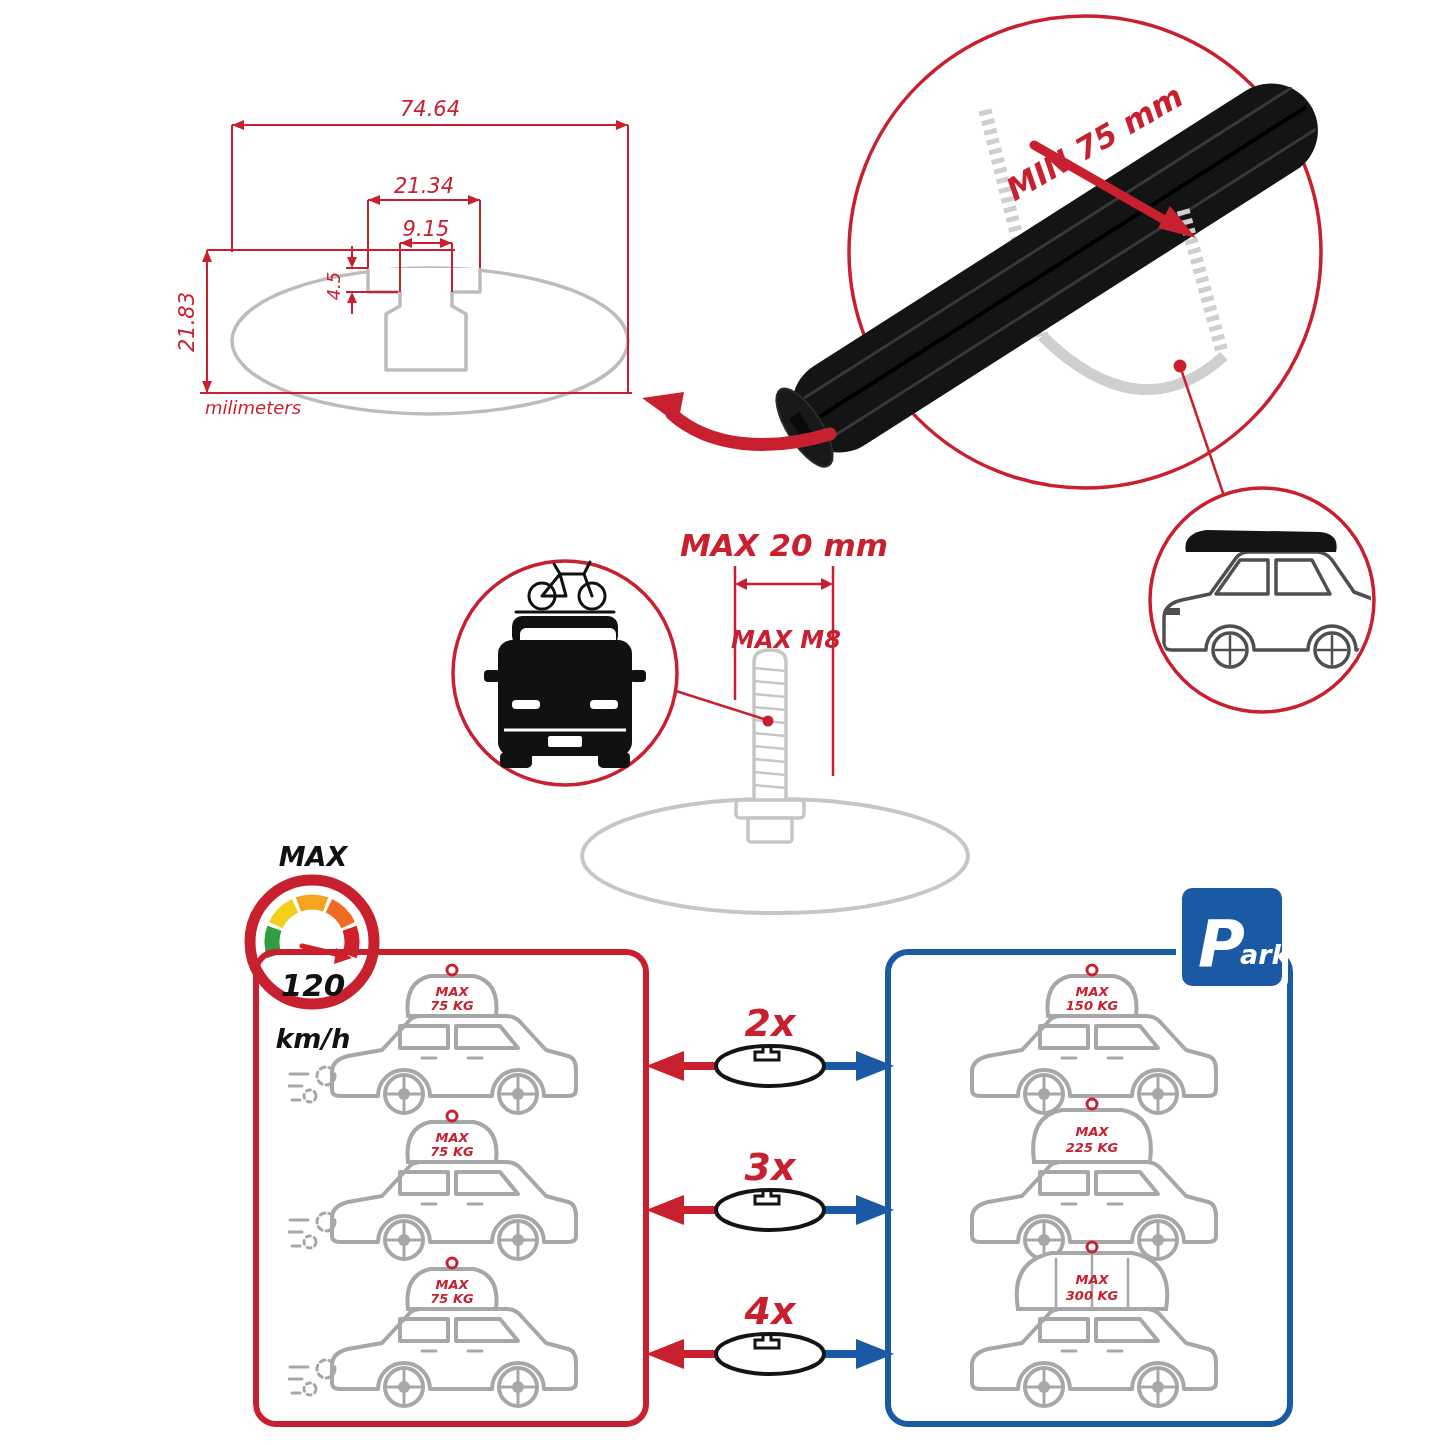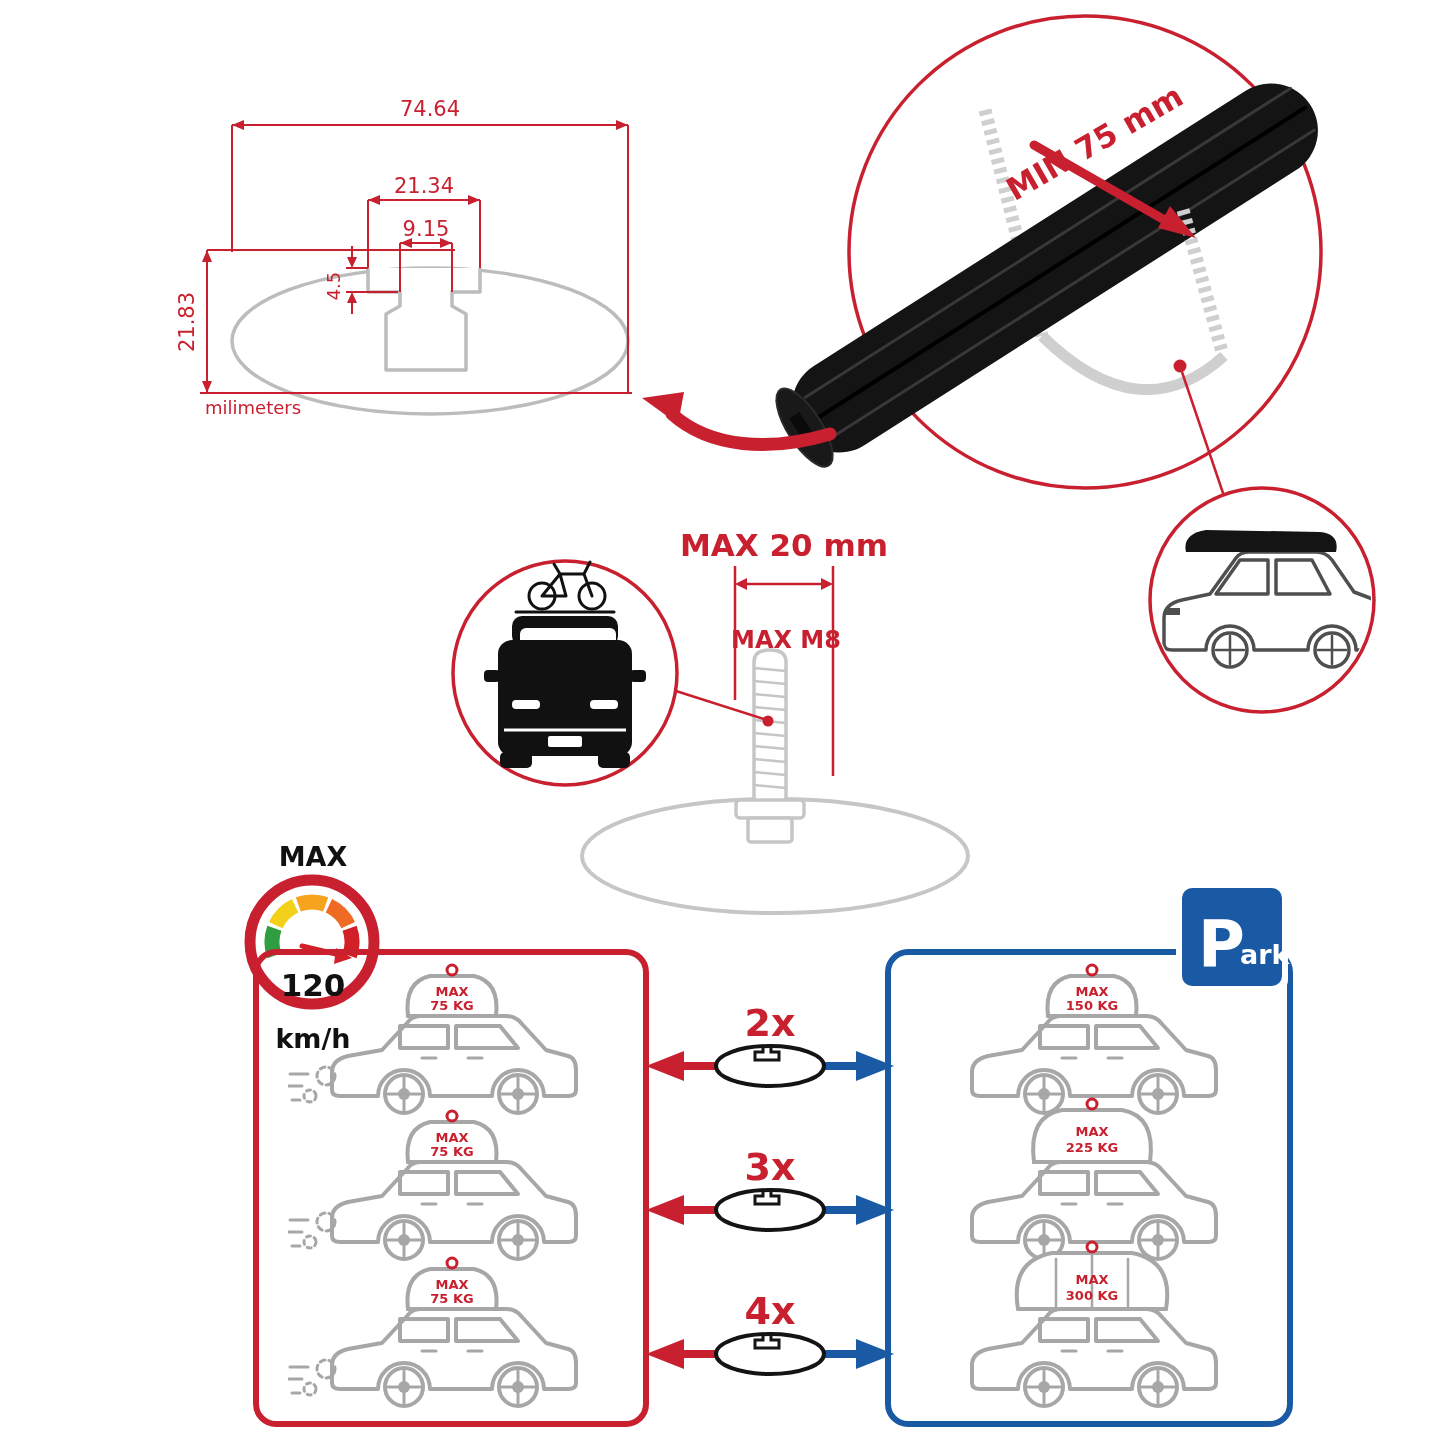--- a/index.html
+++ b/index.html
@@ -1,16 +1,16 @@
 <!DOCTYPE html>
 <html><head>
 <meta charset="utf-8">
 <style>
   html,body{margin:0;padding:0;background:#ffffff;}
-  .page{position:relative;width:1445px;height:1445px;background:#ffffff;overflow:hidden;font-family:"DejaVu Sans",sans-serif;}
+  .page{position:relative;width:1445px;height:1445px;background:#ffffff;overflow:hidden;font-family:"DejaVu Sans",sans-serif;font-style:italic;}
   svg{position:absolute;left:0;top:0;}
   text{font-family:"DejaVu Sans","Liberation Sans",sans-serif;}
   .dim{fill:#c8202f;font-size:21px;text-anchor:middle;}
   .dim-sm{fill:#c8202f;font-size:18px;text-anchor:middle;}
   .unit-lbl{fill:#c8202f;font-size:18px;text-anchor:start;}
   .red-big{fill:#c8202f;font-size:31px;font-weight:bold;text-anchor:middle;}
   .red-med{fill:#c8202f;font-size:24px;font-weight:bold;text-anchor:middle;}
   .count-lbl{fill:#c8202f;font-size:38px;font-weight:bold;text-anchor:middle;}
   .load-lbl{fill:#c8202f;font-size:13px;font-weight:bold;text-anchor:middle;}
   .gauge-lbl{fill:#111111;font-size:27px;font-weight:bold;text-anchor:middle;}

